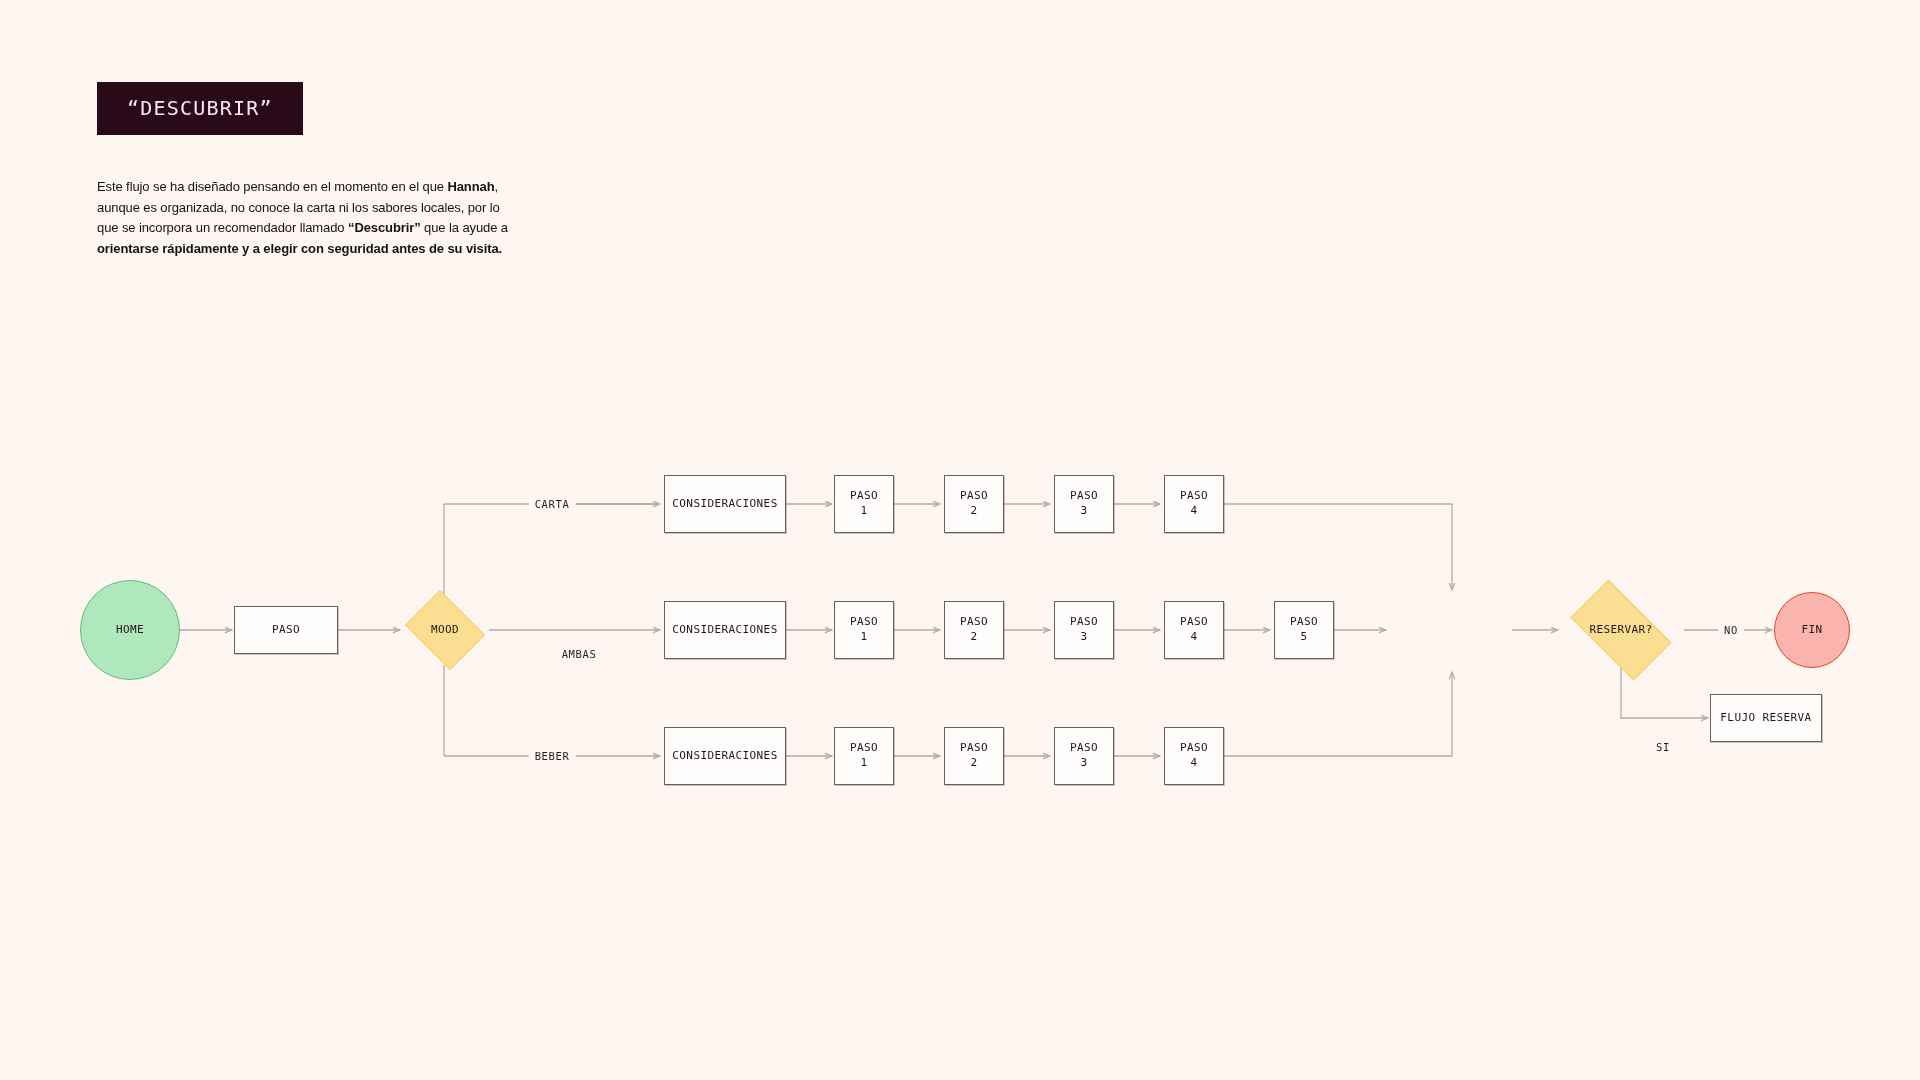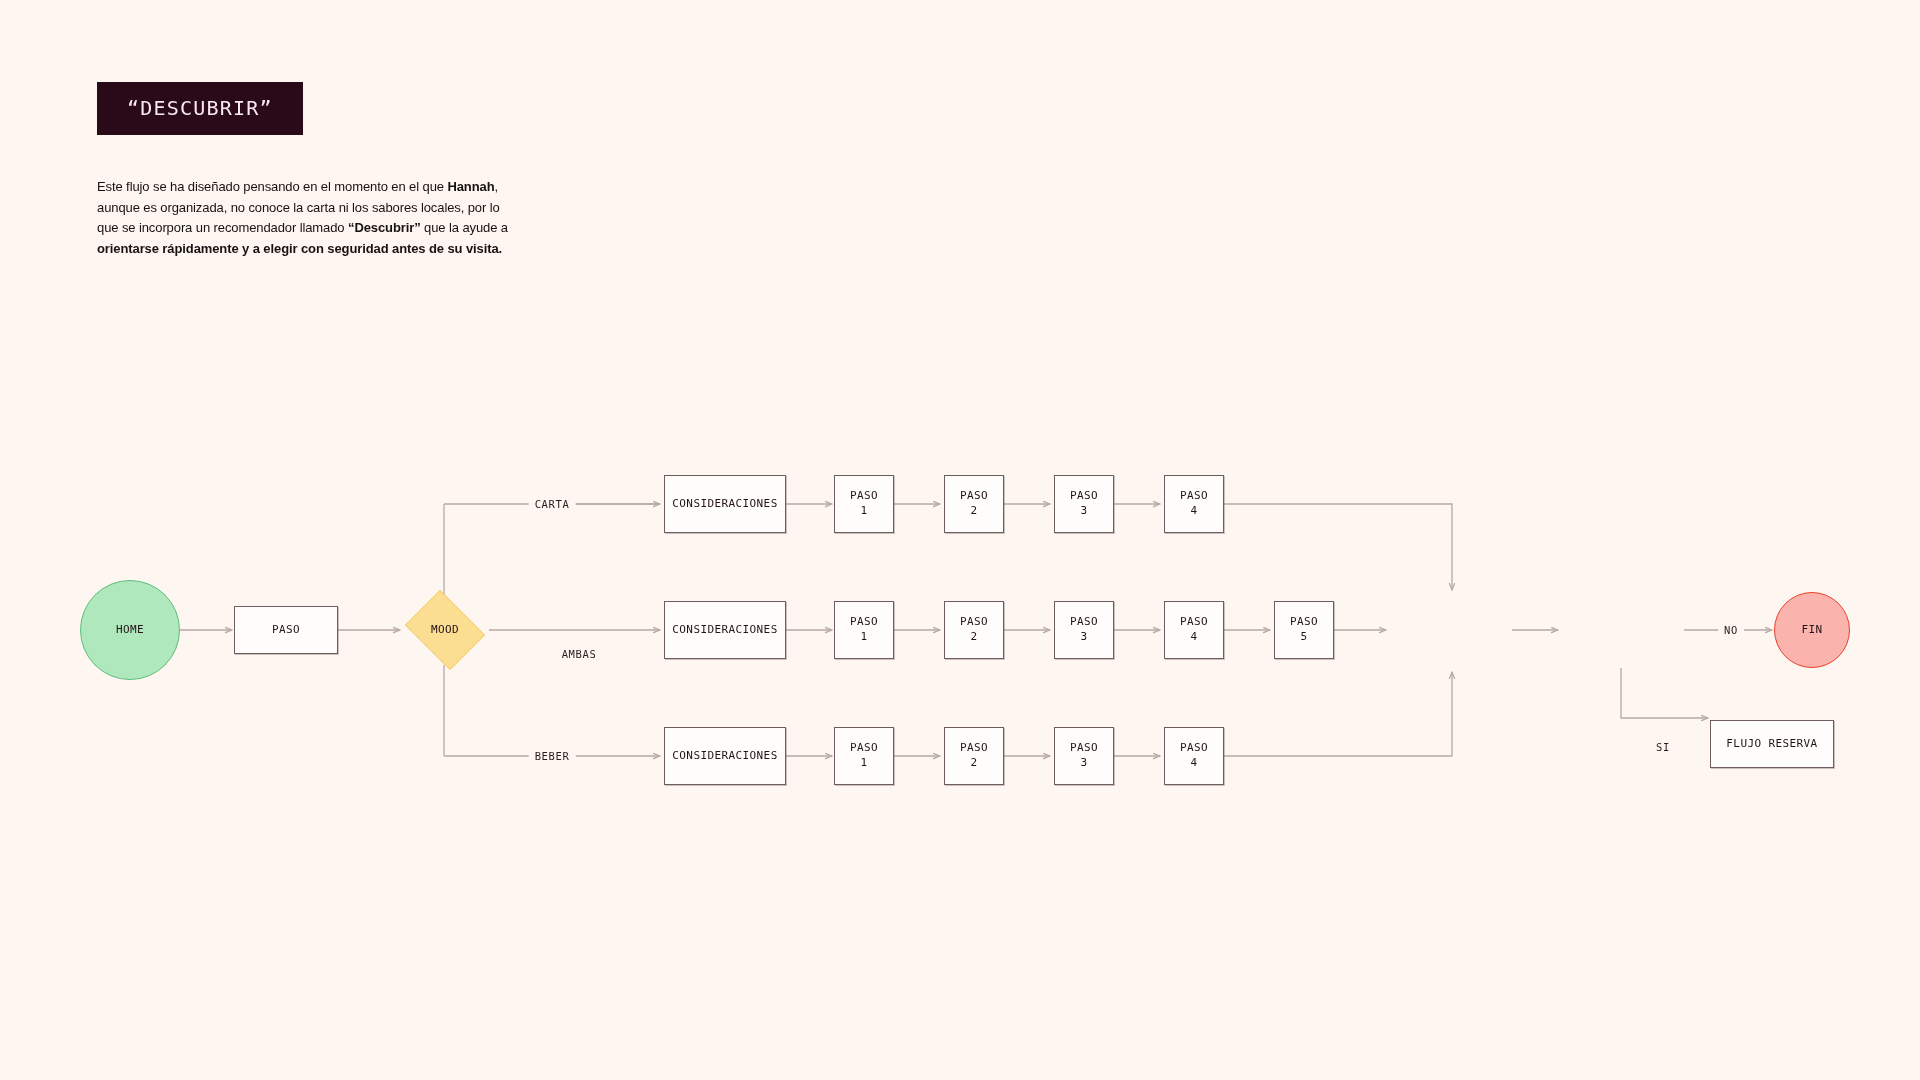--- a/index.html
+++ b/index.html
@@ -264,25 +264,29 @@
   <div class="node process" style="left:1054px; top:727px; width:60px; height:58px;">
     <span>PASO
 3</span>
   </div>
   <div class="node process" style="left:1164px; top:727px; width:60px; height:58px;">
     <span>PASO
 4</span>
   </div>
 
 
+  <div class="node decision" style="left:1558px; top:592px; width:126px; height:76px;">
+    <span class="decision-shape"></span>
+    <span class="decision-label">RESERVAR?</span>
+  </div>
 
   <div class="edge-label" style="left:1731px; top:630px;">NO</div>
   <div class="edge-label" style="left:1663px; top:747px;">SI</div>
 
   <div class="node terminator-end" style="left:1774px; top:592px; width:76px; height:76px;">
     <span>FIN</span>
   </div>
 
-  <div class="node process" style="left:1710px; top:720px; width:124px; height:48px;">
+  <div class="node process" style="left:1710px; top:694px; width:112px; height:48px;">
     <span>FLUJO RESERVA</span>
   </div>
 
 </div>
 
 </body></html>

